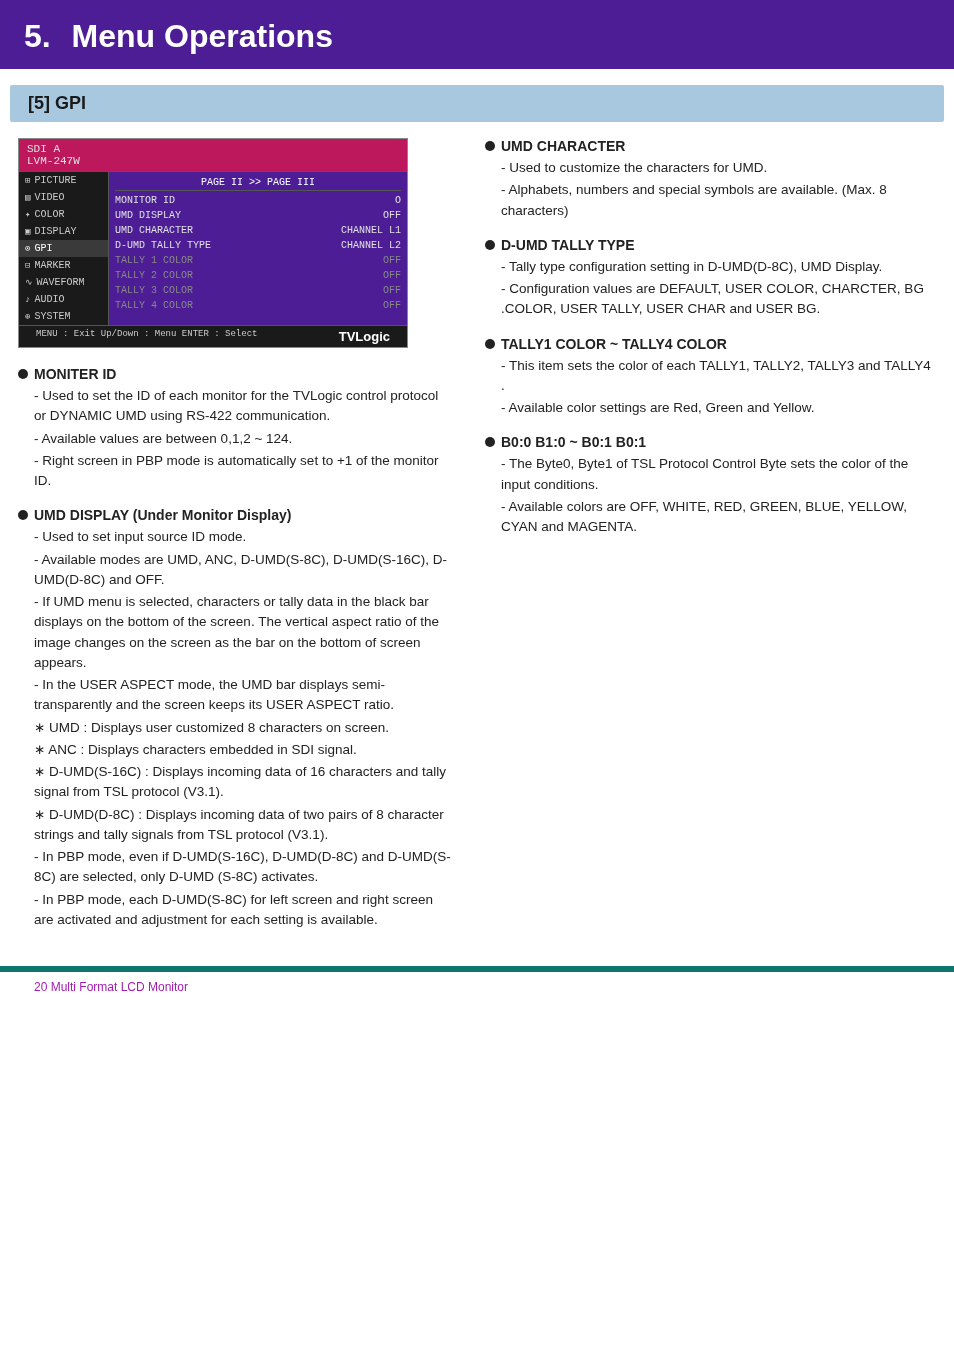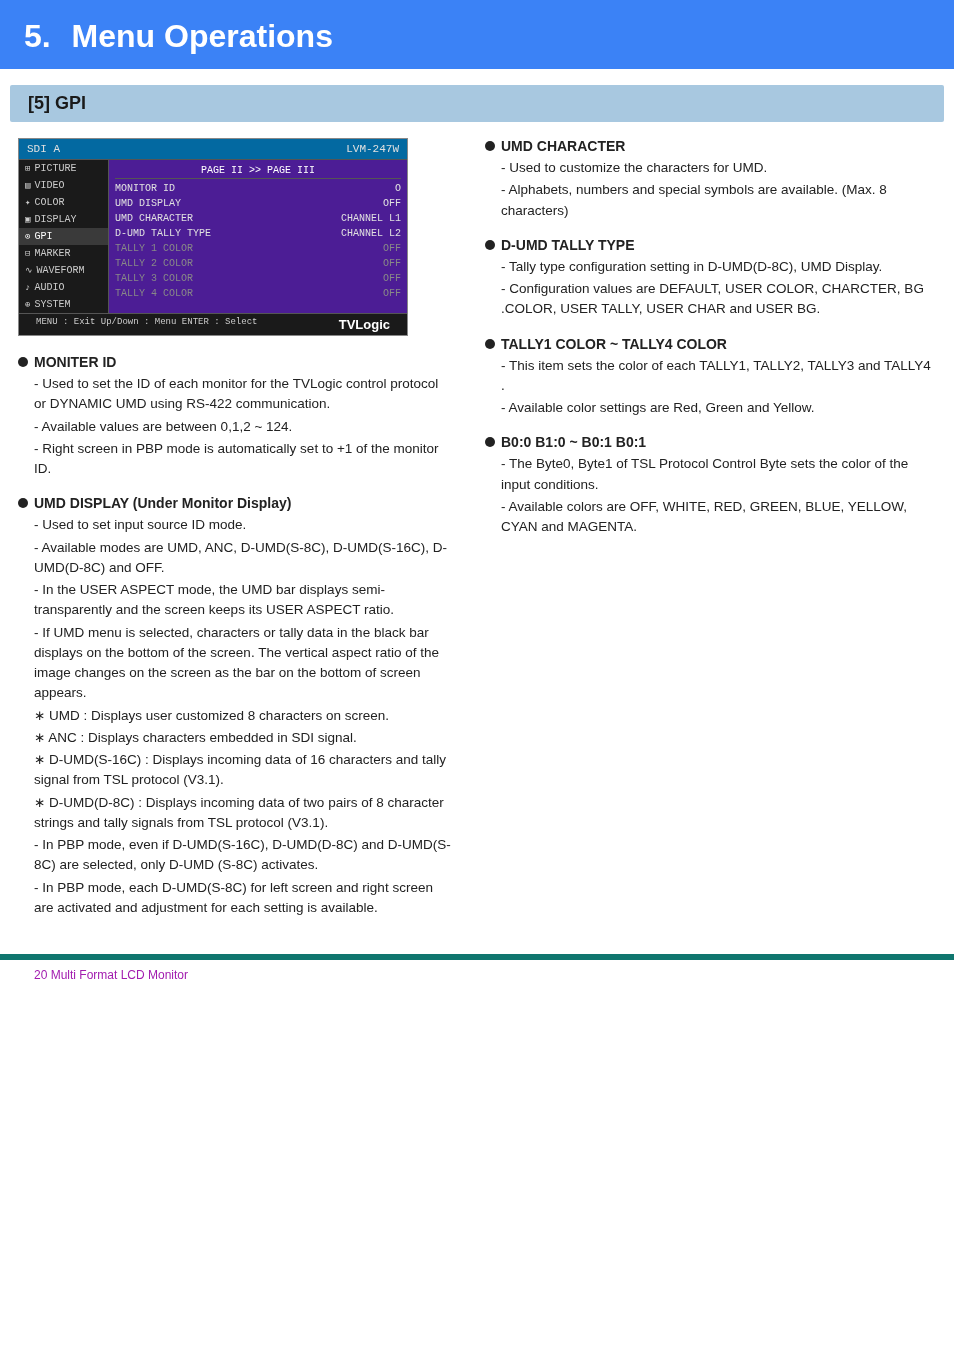--- a/index.html
+++ b/index.html
@@ -7,21 +7,21 @@
       font-family: Arial, sans-serif;
       background: #fff;
       width: 954px;
       min-height: 1357px;
       font-size: 14px;
       color: #222;
     }
 
     
     .page-header {
-      background: #3b82f6;
+      background: #4c1d95;
       padding: 18px 24px 14px 24px;
       color: #fff;
     }
     .page-header h1 {
       font-size: 32px;
       font-weight: bold;
       color: #fff;
     }
 
     
@@ -61,25 +61,25 @@
       background: #1a1a1a;
       color: #e0e0e0;
       font-family: 'Courier New', monospace;
       font-size: 11px;
       margin-bottom: 18px;
       width: 390px;
     }
 
     .menu-title-row {
       display: flex;
-      justify-content: space-between;
-      background: #0369a1;
+      background: #be185d;
       color: #e0e0e0;
       padding: 4px 8px;
       border-bottom: 1px solid #555;
+      flex-direction: column;
     }
 
     .menu-sidebar {
       display: flex;
     }
 
     .menu-nav {
       width: 90px;
       background: #1a1a1a;
       border-right: 1px solid #555;
@@ -323,22 +323,22 @@
     </div>
 
     <div class="desc-section">
       <div class="desc-title">
         <span class="bullet-circle"></span>
         <span>UMD DISPLAY (Under Monitor Display)</span>
       </div>
       <div class="desc-body">
         <p>- Used to set input source ID mode.</p>
         <p>- Available modes are UMD, ANC, D-UMD(S-8C), D-UMD(S-16C), D-UMD(D-8C) and OFF.</p>
+        <p>- If UMD menu is selected, characters or tally data in the black bar displays on the bottom of the screen. The vertical aspect ratio of the image changes on the screen as the bar on the bottom of screen appears.</p>
         <p>- In the USER ASPECT mode, the UMD bar displays semi-transparently and the screen keeps its USER ASPECT ratio.</p>
-        <p>- If UMD menu is selected, characters or tally data in the black bar displays on the bottom of the screen. The vertical aspect ratio of the image changes on the screen as the bar on the bottom of screen appears.</p>
         <p>∗ UMD : Displays user customized 8 characters on screen.</p>
         <p>∗ ANC : Displays characters embedded in SDI signal.</p>
         <p>∗ D-UMD(S-16C) : Displays incoming data of 16 characters and tally signal from TSL protocol (V3.1).</p>
         <p>∗ D-UMD(D-8C) : Displays incoming data of two pairs of 8 character strings and tally signals from TSL protocol (V3.1).</p>
         <p>- In PBP mode, even if D-UMD(S-16C), D-UMD(D-8C) and D-UMD(S-8C) are selected, only D-UMD  (S-8C) activates.</p>
         <p>- In PBP mode, each D-UMD(S-8C) for left screen and right screen are activated and adjustment for each setting is available.</p>
         <p></p>
       </div>
     </div>
 

